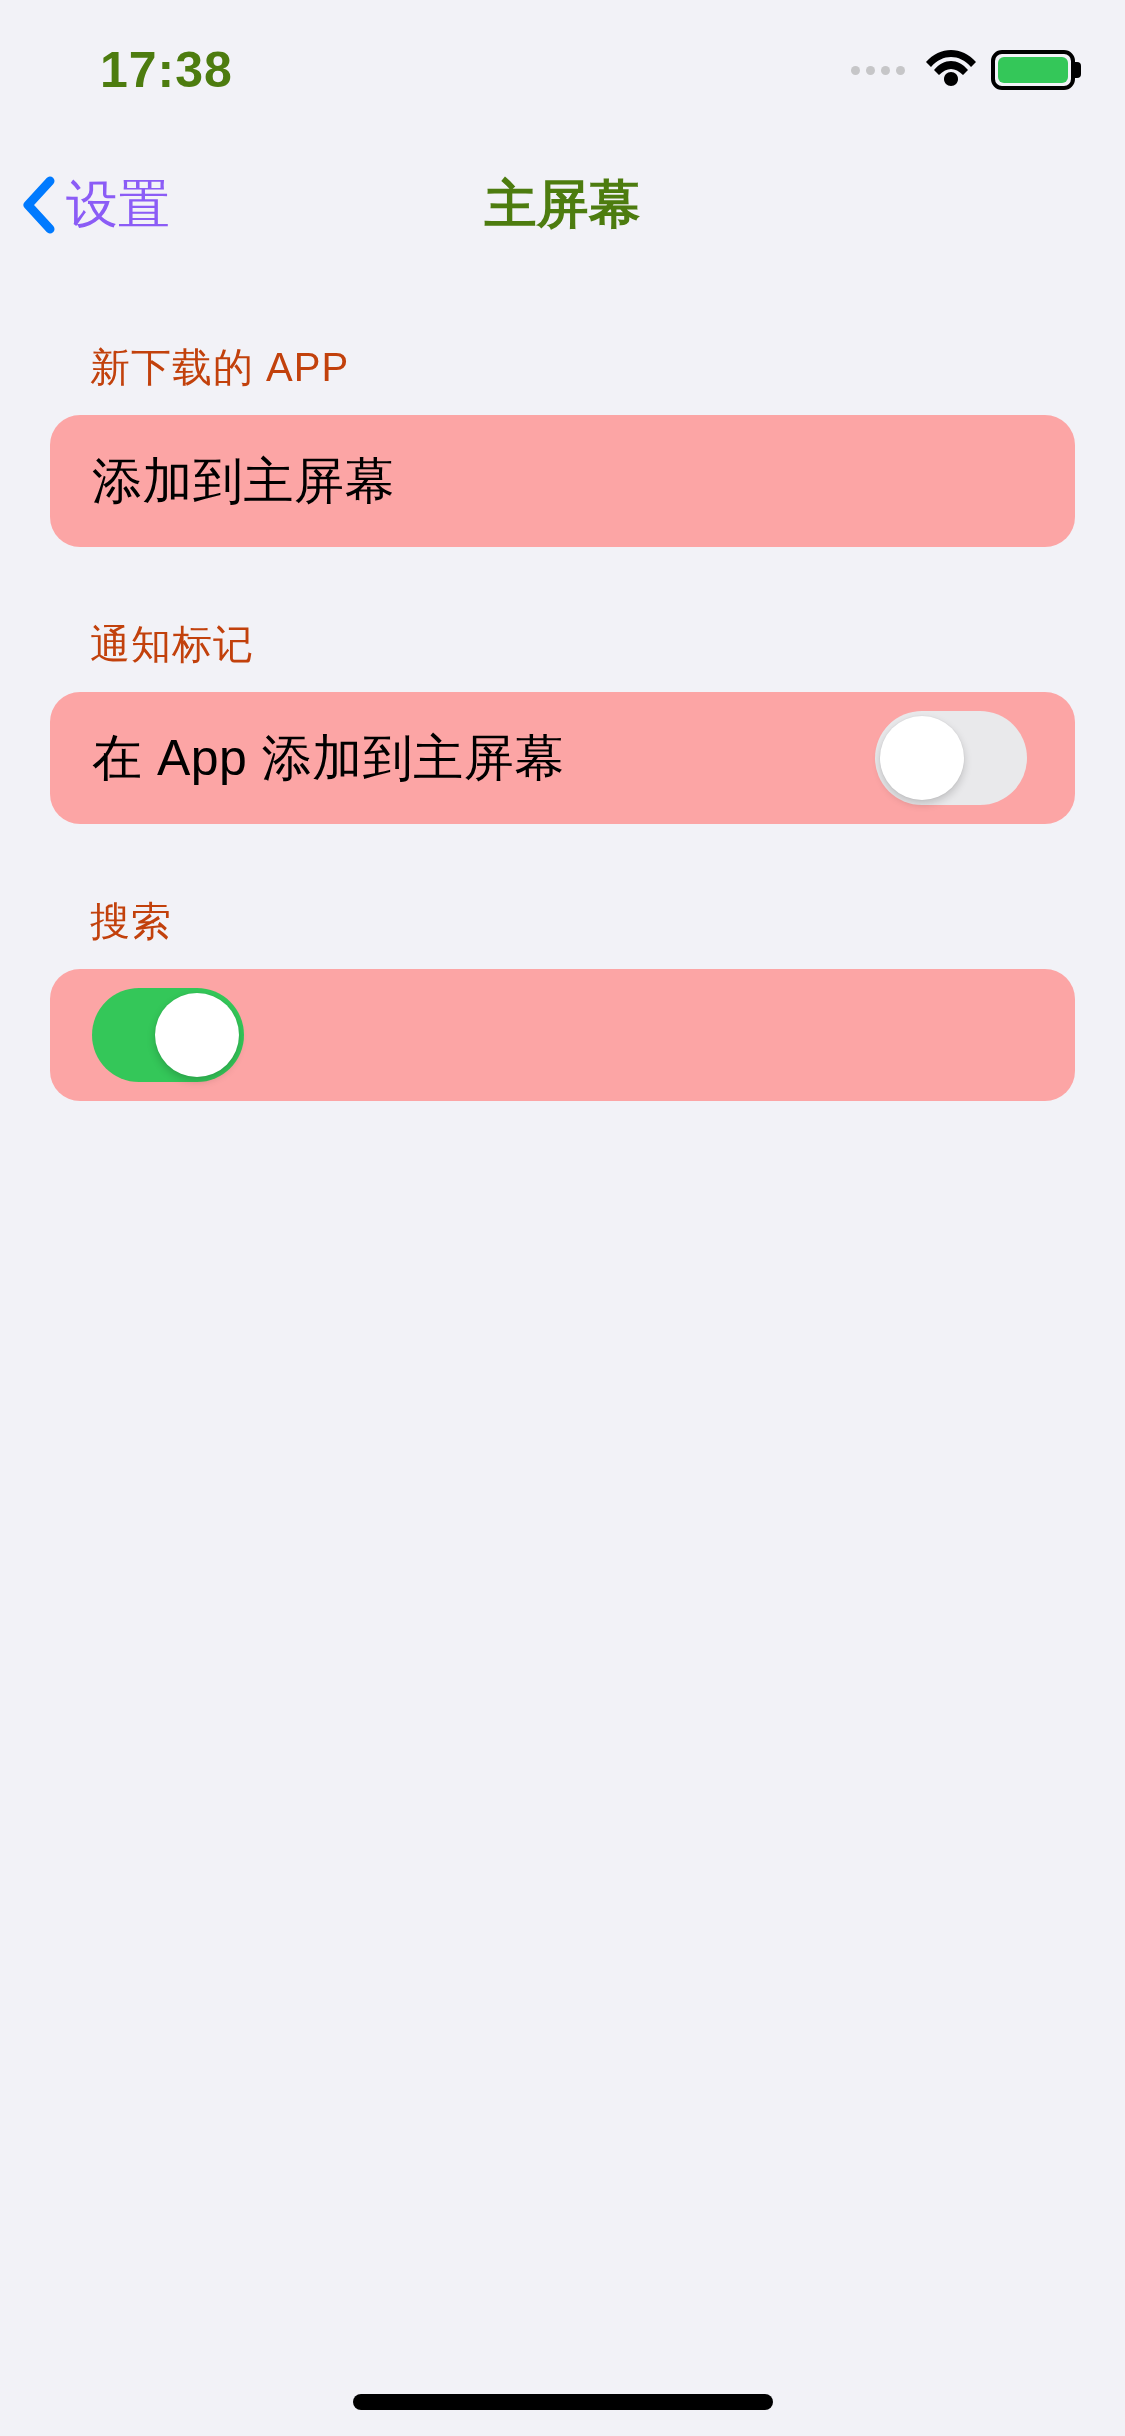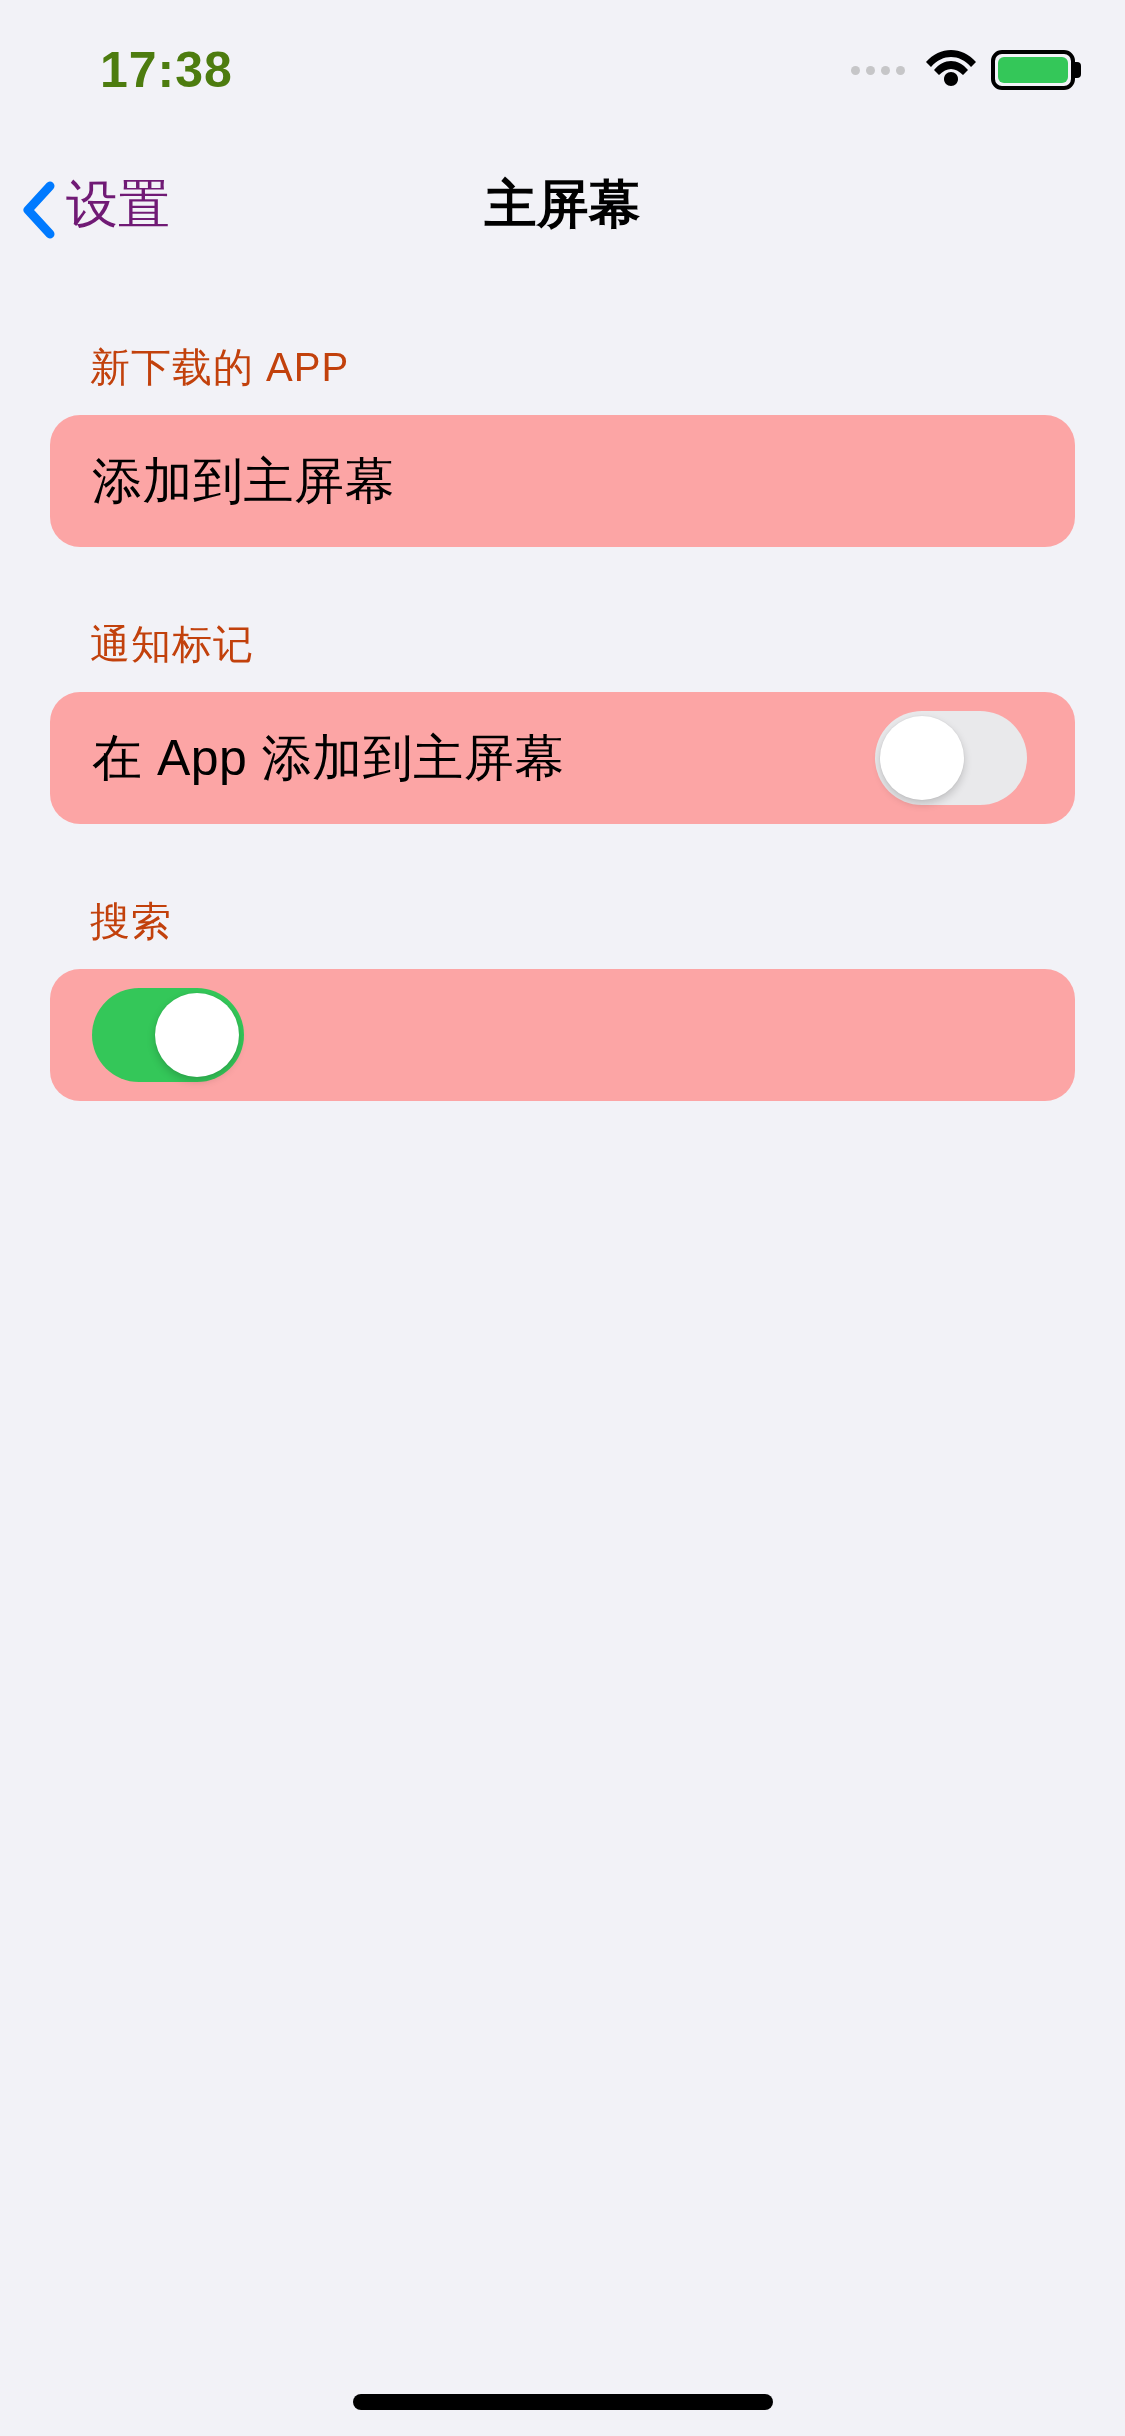--- a/index.html
+++ b/index.html
@@ -79,30 +79,30 @@
       display: flex;
       align-items: center;
       justify-content: center;
     }
     .nav-back {
       position: absolute;
       left: 20px;
       top: 50%;
       transform: translateY(-50%);
       display: flex;
-      align-items: flex-end;
-      color: #701a75;
+      align-items: center;
+      color: #8b5cf6;
       font-size: 52px;
       font-weight: 400;
     }
     .nav-back svg { margin-right: 6px; }
     .nav-title {
       font-size: 52px;
       font-weight: 600;
-      color: #000000;
+      color: #4d7c0f;
     }
     
     .content { padding: 0 50px; }
     .section-header {
       font-size: 40px;
       color: #c2410c;
       padding: 70px 40px 20px;
       letter-spacing: 1px;
     }
     .group {

